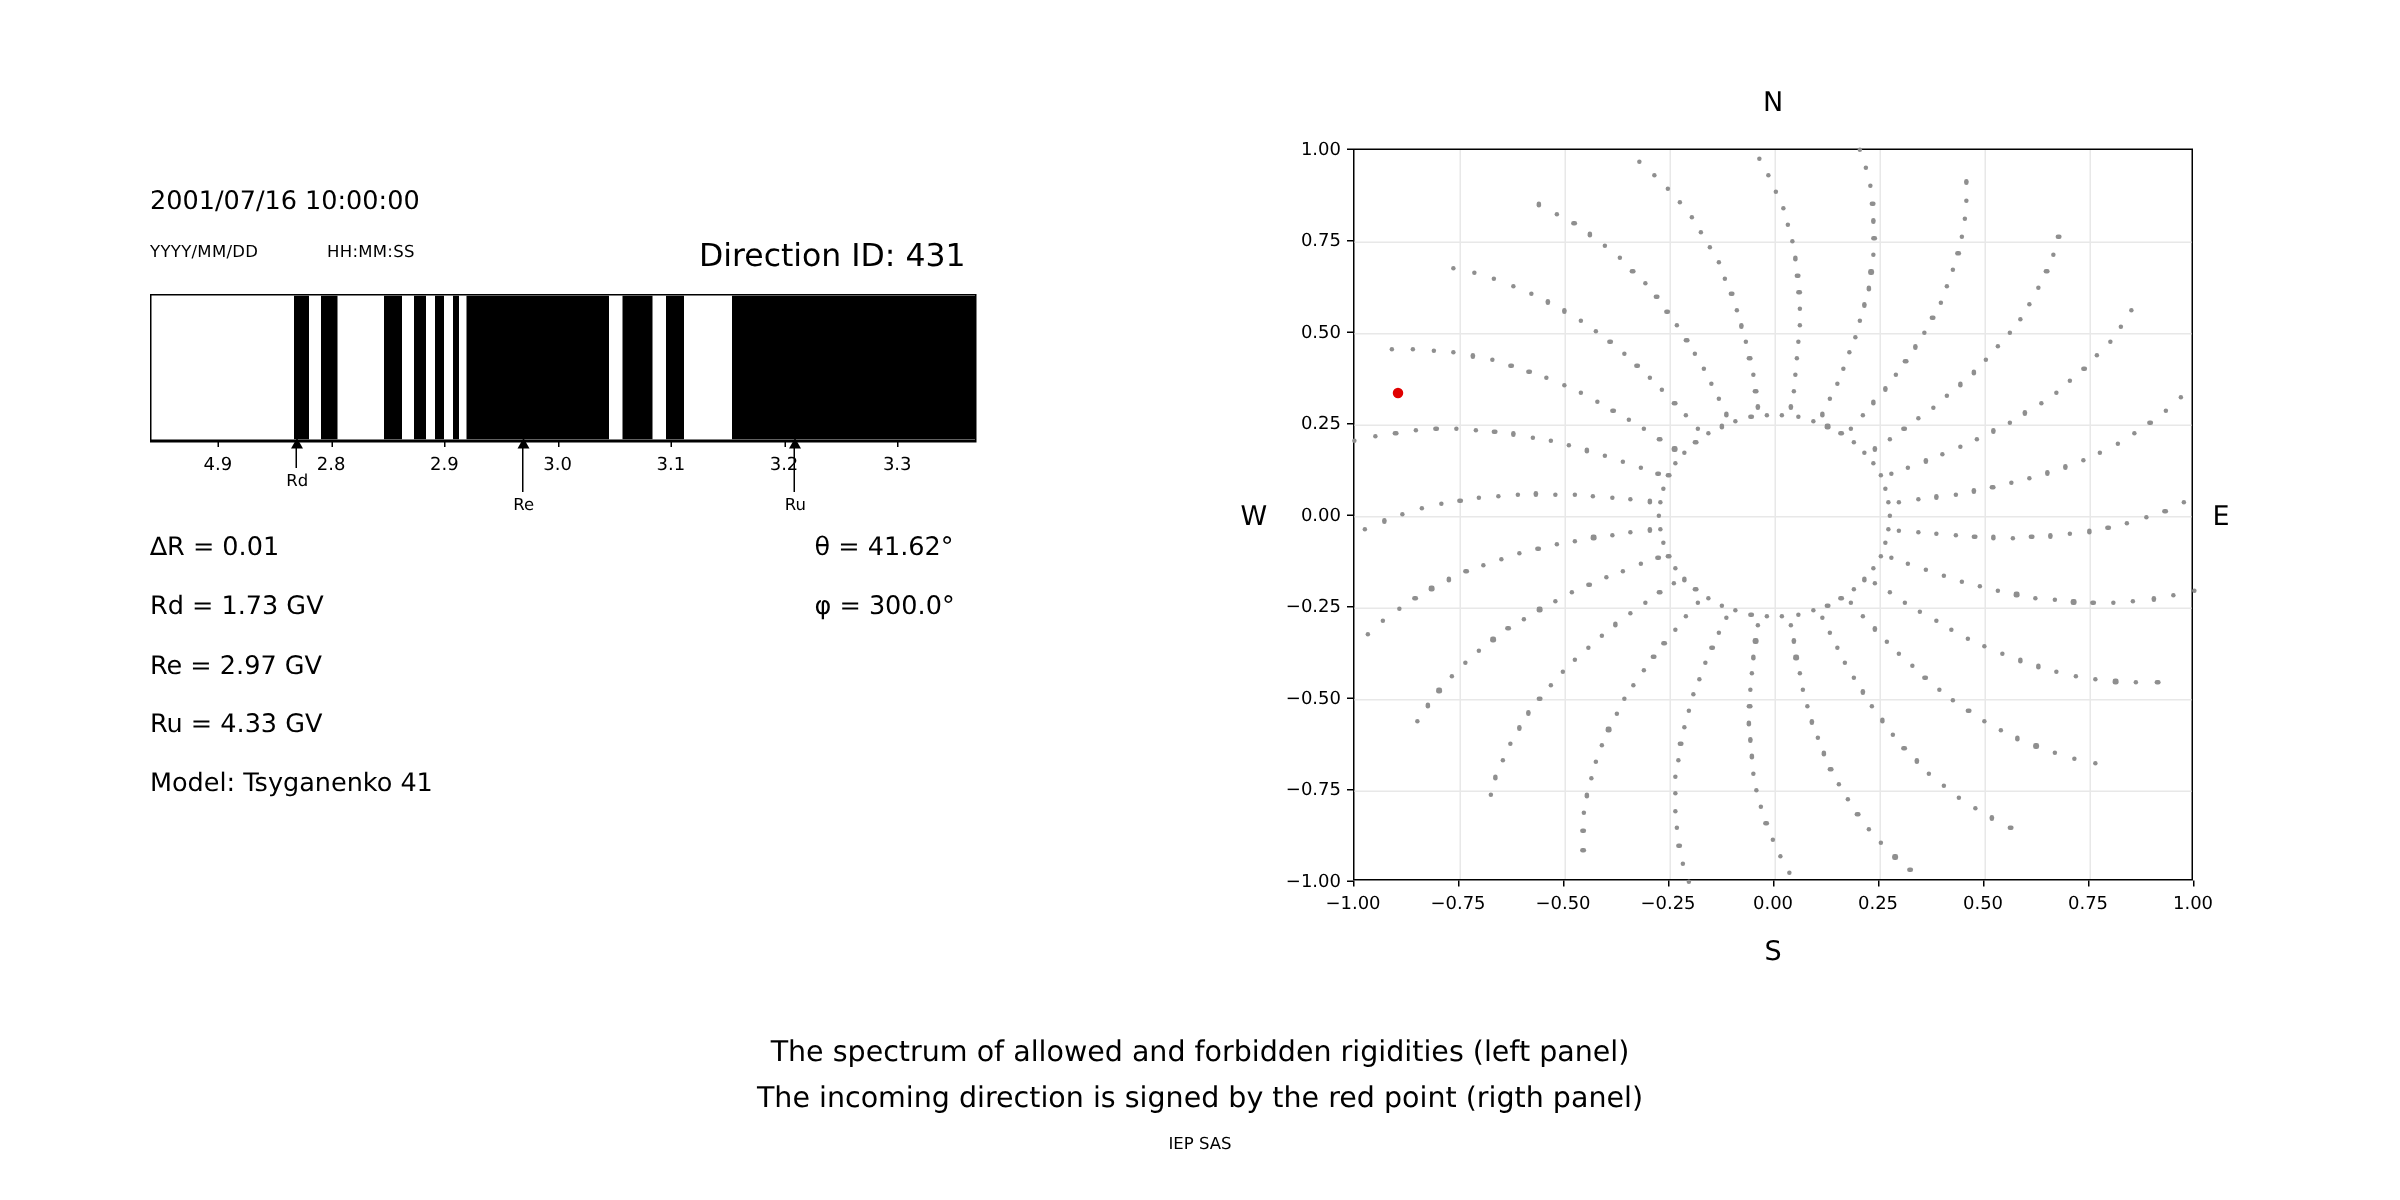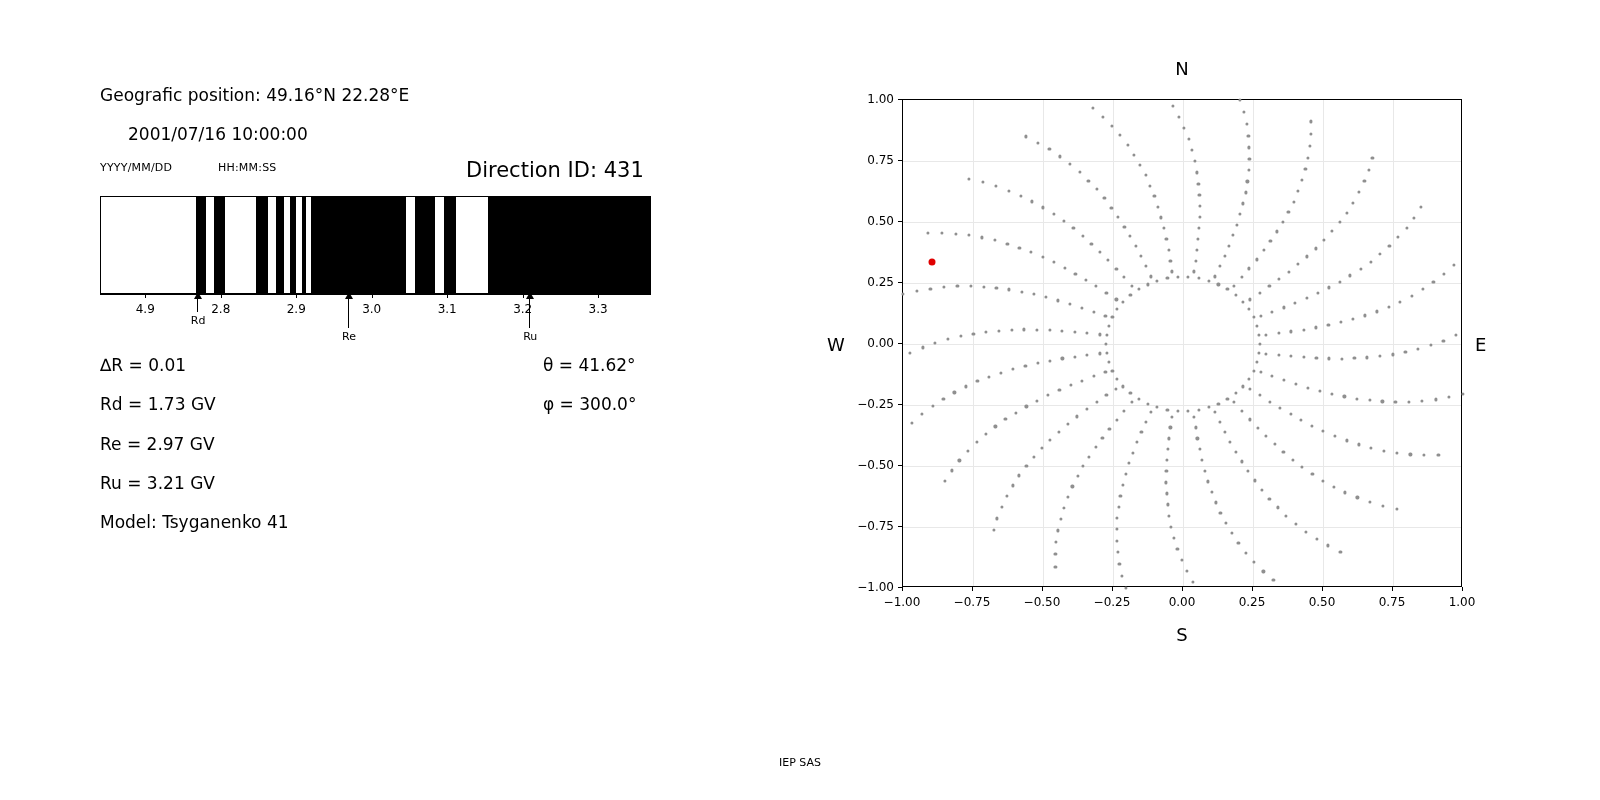--- a/index.html
+++ b/index.html
@@ -23,21 +23,20 @@
   }
   #geo-position {
     left: 100px; top: 85px;
     font-size: 17px;
     white-space: nowrap;
   }
   #datetime {
     left: 100px; top: 124px;
     font-size: 17px;
     white-space: nowrap;
-    margin-left: 28px;
   }
   #datetime-format-date {
     left: 100px; top: 161px;
     font-size: 11px;
     letter-spacing: .2px;
   }
   #datetime-format-time {
     left: 218px; top: 161px;
     font-size: 11px;
     letter-spacing: .2px;
@@ -211,21 +210,20 @@
     width: 1600px;
     text-align: center;
     font-size: 11px;
   }
 </style>
 </head>
 <body>
 
 <div id="left-panel" class="abs">
 
-  <div id="geo-position" class="abs">Geografic position: 49.16°N 22.28°E</div>
 
   <div id="datetime" class="abs">2001/07/16 10:00:00</div>
 
   <div id="datetime-format-date" class="abs">YYYY/MM/DD</div>
 
   <div id="datetime-format-time" class="abs">HH:MM:SS</div>
 
   <div id="direction-id" class="abs">Direction ID: 431</div>
 
   <div id="spectrum-wrap" class="abs">
@@ -276,21 +274,21 @@
       <div class="r-arrow" style="left: 522.233px; top: 292px; height: 48px;">
         <div class="head"></div>
         <div class="shaft" style="top: 6px; height: 30px;"></div>
         <div class="rlab" style="top: 38px;">Ru</div>
       </div>
     </div>
 
   <div id="info-dr" class="info-line">∆R = 0.01</div>
   <div id="info-rd" class="info-line">Rd = 1.73 GV</div>
   <div id="info-re" class="info-line">Re = 2.97 GV</div>
-  <div id="info-ru" class="info-line">Ru = 3.21 GV</div>
+  <div id="info-ru" class="info-line">Ru = 4.33 GV</div>
   <div id="info-model" class="info-line">Model: Tsyganenko 41</div>
   <div id="info-theta" class="info-line">θ = 41.62°</div>
   <div id="info-phi" class="info-line">φ = 300.0°</div>
 </div>
 
 <div id="right-panel" class="abs">
   <div id="dir-n">N</div>
   <div id="dir-s">S</div>
   <div id="dir-w">W</div>
   <div id="dir-e">E</div>
@@ -796,14 +794,16 @@
       <div class="tick-mark-x" style="left: 522px; top: 587px;"></div>
       <div class="xtick-label" style="left: 522px; top: 595px;">0.50</div>
       <div class="tick-mark-x" style="left: 592px; top: 587px;"></div>
       <div class="xtick-label" style="left: 592px; top: 595px;">0.75</div>
       <div class="tick-mark-x" style="left: 662px; top: 587px;"></div>
       <div class="xtick-label" style="left: 662px; top: 595px;">1.00</div>
     </div>
 </div>
 
 <div id="caption">
+  <div>The spectrum of allowed and forbidden rigidities (left panel)</div>
+  <div>The incoming direction is signed by the red point (rigth panel)</div>
 </div>
 <div id="credit">IEP SAS</div>
 
 </body></html>

